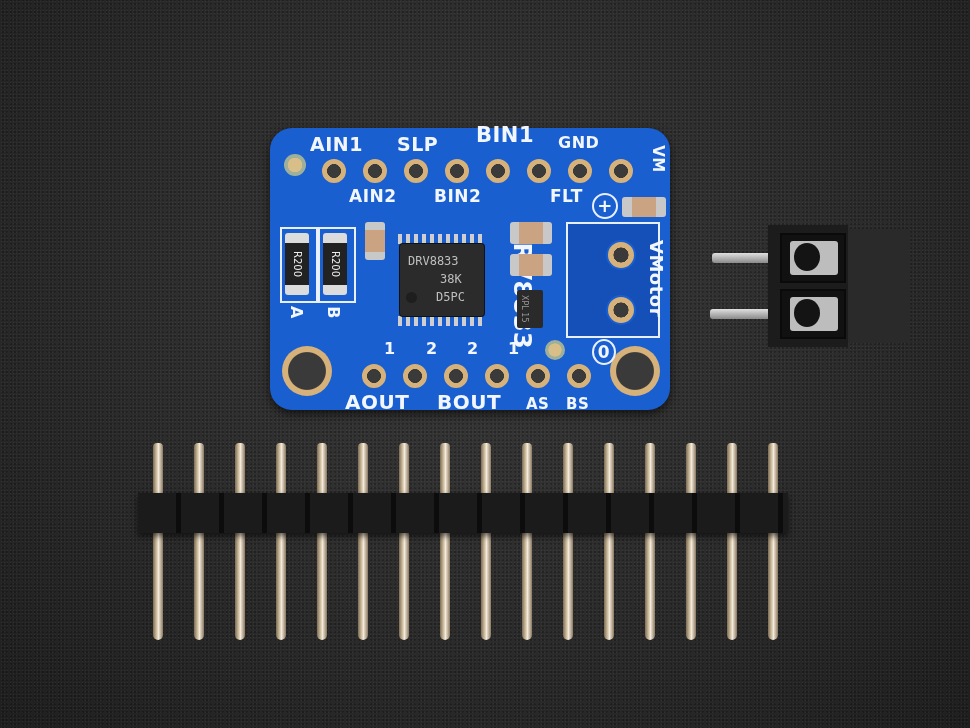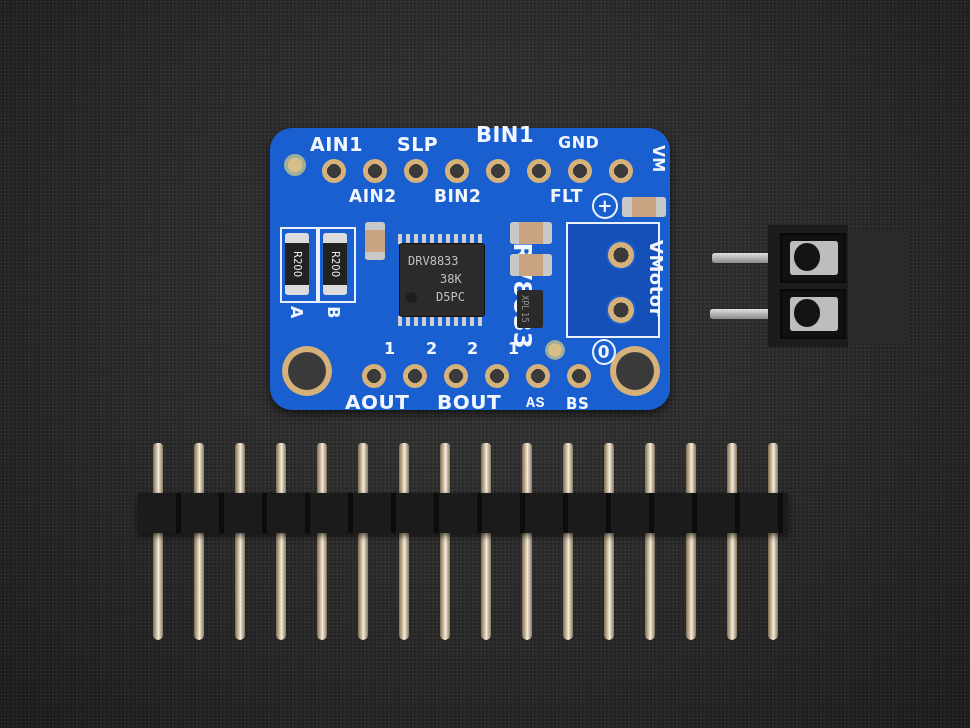--- a/index.html
+++ b/index.html
@@ -172,21 +172,21 @@
 
 <div class="pad" style="left:360px; top:362px;"></div>
 <div class="pad" style="left:401px; top:362px;"></div>
 <div class="pad" style="left:442px; top:362px;"></div>
 <div class="pad" style="left:483px; top:362px;"></div>
 <div class="pad" style="left:524px; top:362px;"></div>
 <div class="pad" style="left:565px; top:362px;"></div>
 
 <div class="pcb-label" style="left:345px; top:390px; font-size:20px;">AOUT</div>
 <div class="pcb-label" style="left:437px; top:390px; font-size:20px;">BOUT</div>
-<div class="pcb-label" style="left:526px; top:395px; font-size:15px;font-family:Liberation Mono, monospace;">AS</div>
+<div class="pcb-label" style="left:526px; top:395px; font-size:15px;">AS</div>
 <div class="pcb-label" style="left:566px; top:395px; font-size:15px;">BS</div>
 
 <div class="terminal">
   <div class="term-pin" style="left:-56px; top:28px; width:62px;"></div>
   <div class="term-pin" style="left:-58px; top:84px; width:64px;"></div>
   <div class="term-back"></div>
   <div class="term-body"></div>
   <div class="term-slot" style="top:8px;">
       <div class="term-screw"></div>
     </div>

